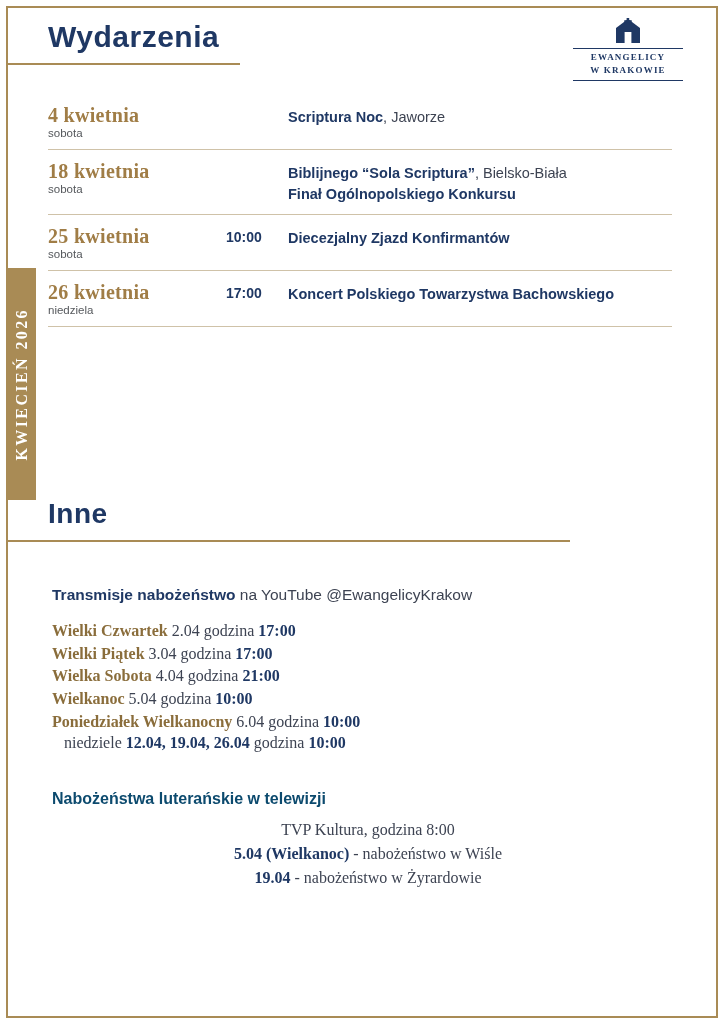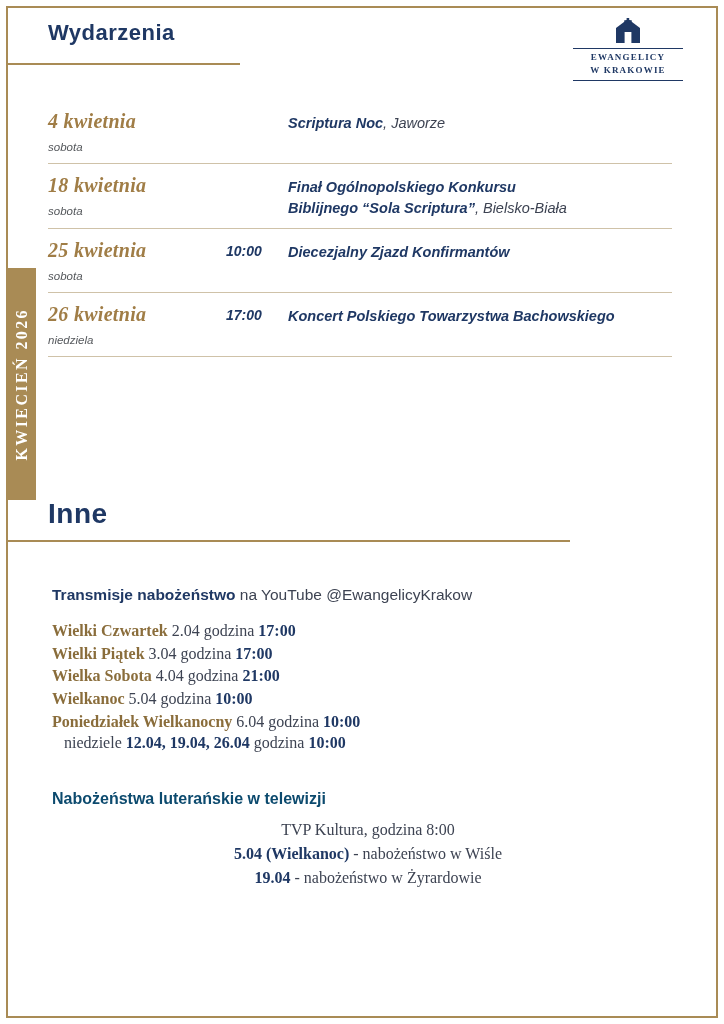--- a/index.html
+++ b/index.html
@@ -53,21 +53,21 @@
   .section-title {
     position: absolute;
     font-family: "Liberation Sans", sans-serif;
     font-weight: bold;
     color: #1f3864;
     letter-spacing: 0.5px;
   }
   #events-title {
     left: 48px;
     top: 20px;
-    font-size: 22px;
+    font-size: 30px;
   }
   #other-title {
     left: 48px;
     top: 498px;
     font-size: 28px;
   }
   .title-rule {
     position: absolute;
     height: 2px;
     background: #a98b55;
@@ -104,23 +104,22 @@
     line-height: 1.45;
     border-top: 1px solid #1f3864;
     border-bottom: 1px solid #1f3864;
     padding: 2px 0 3px 0;
   }
 
   
   .events {
     position: absolute;
     left: 48px;
-    top: 100px;
+    top: 94px;
     width: 624px;
-    font-style: italic;
   }
   .event-row {
     display: flex;
     align-items: flex-start;
     border-bottom: 1px solid #cfc2a8;
     padding: 10px 0 10px 0;
     min-height: 48px;
     box-sizing: border-box;
   }
   .event-row:first-child { border-top: none; }
@@ -133,21 +132,21 @@
     font-family: "Liberation Serif", serif;
     font-weight: bold;
     font-size: 20px;
     line-height: 1.15;
     letter-spacing: 0.3px;
   }
   .event-date .date-sub {
     font-family: "Liberation Sans", sans-serif;
     font-size: 11.5px;
     color: #55585c;
-    margin-top: 8px;
+    margin-top: 0;
   }
   .event-time {
     width: 62px;
     flex: 0 0 62px;
     font-family: "Liberation Sans", sans-serif;
     font-weight: bold;
     font-size: 14px;
     color: #1f3864;
     padding-top: 4px;
   }
@@ -262,22 +261,22 @@
     </div>
   </div>
 
   <div class="event-row">
     <div class="event-date">
       <div class="date-main">18 kwietnia</div>
       <div class="date-sub">sobota</div>
     </div>
     <div class="event-time"></div>
     <div class="event-desc">
+      <div><b>Biblijnego “Sola Scriptura”</b><span>, Bielsko-Biała</span></div>
       <div><b>Finał Ogólnopolskiego Konkursu</b></div>
-      <div><b>Biblijnego “Sola Scriptura”</b><span>, Bielsko-Biała</span></div>
     </div>
   </div>
 
 
   <div class="event-row">
     <div class="event-date">
       <div class="date-main">25 kwietnia</div>
       <div class="date-sub">sobota</div>
     </div>
     <div class="event-time">10:00</div>

